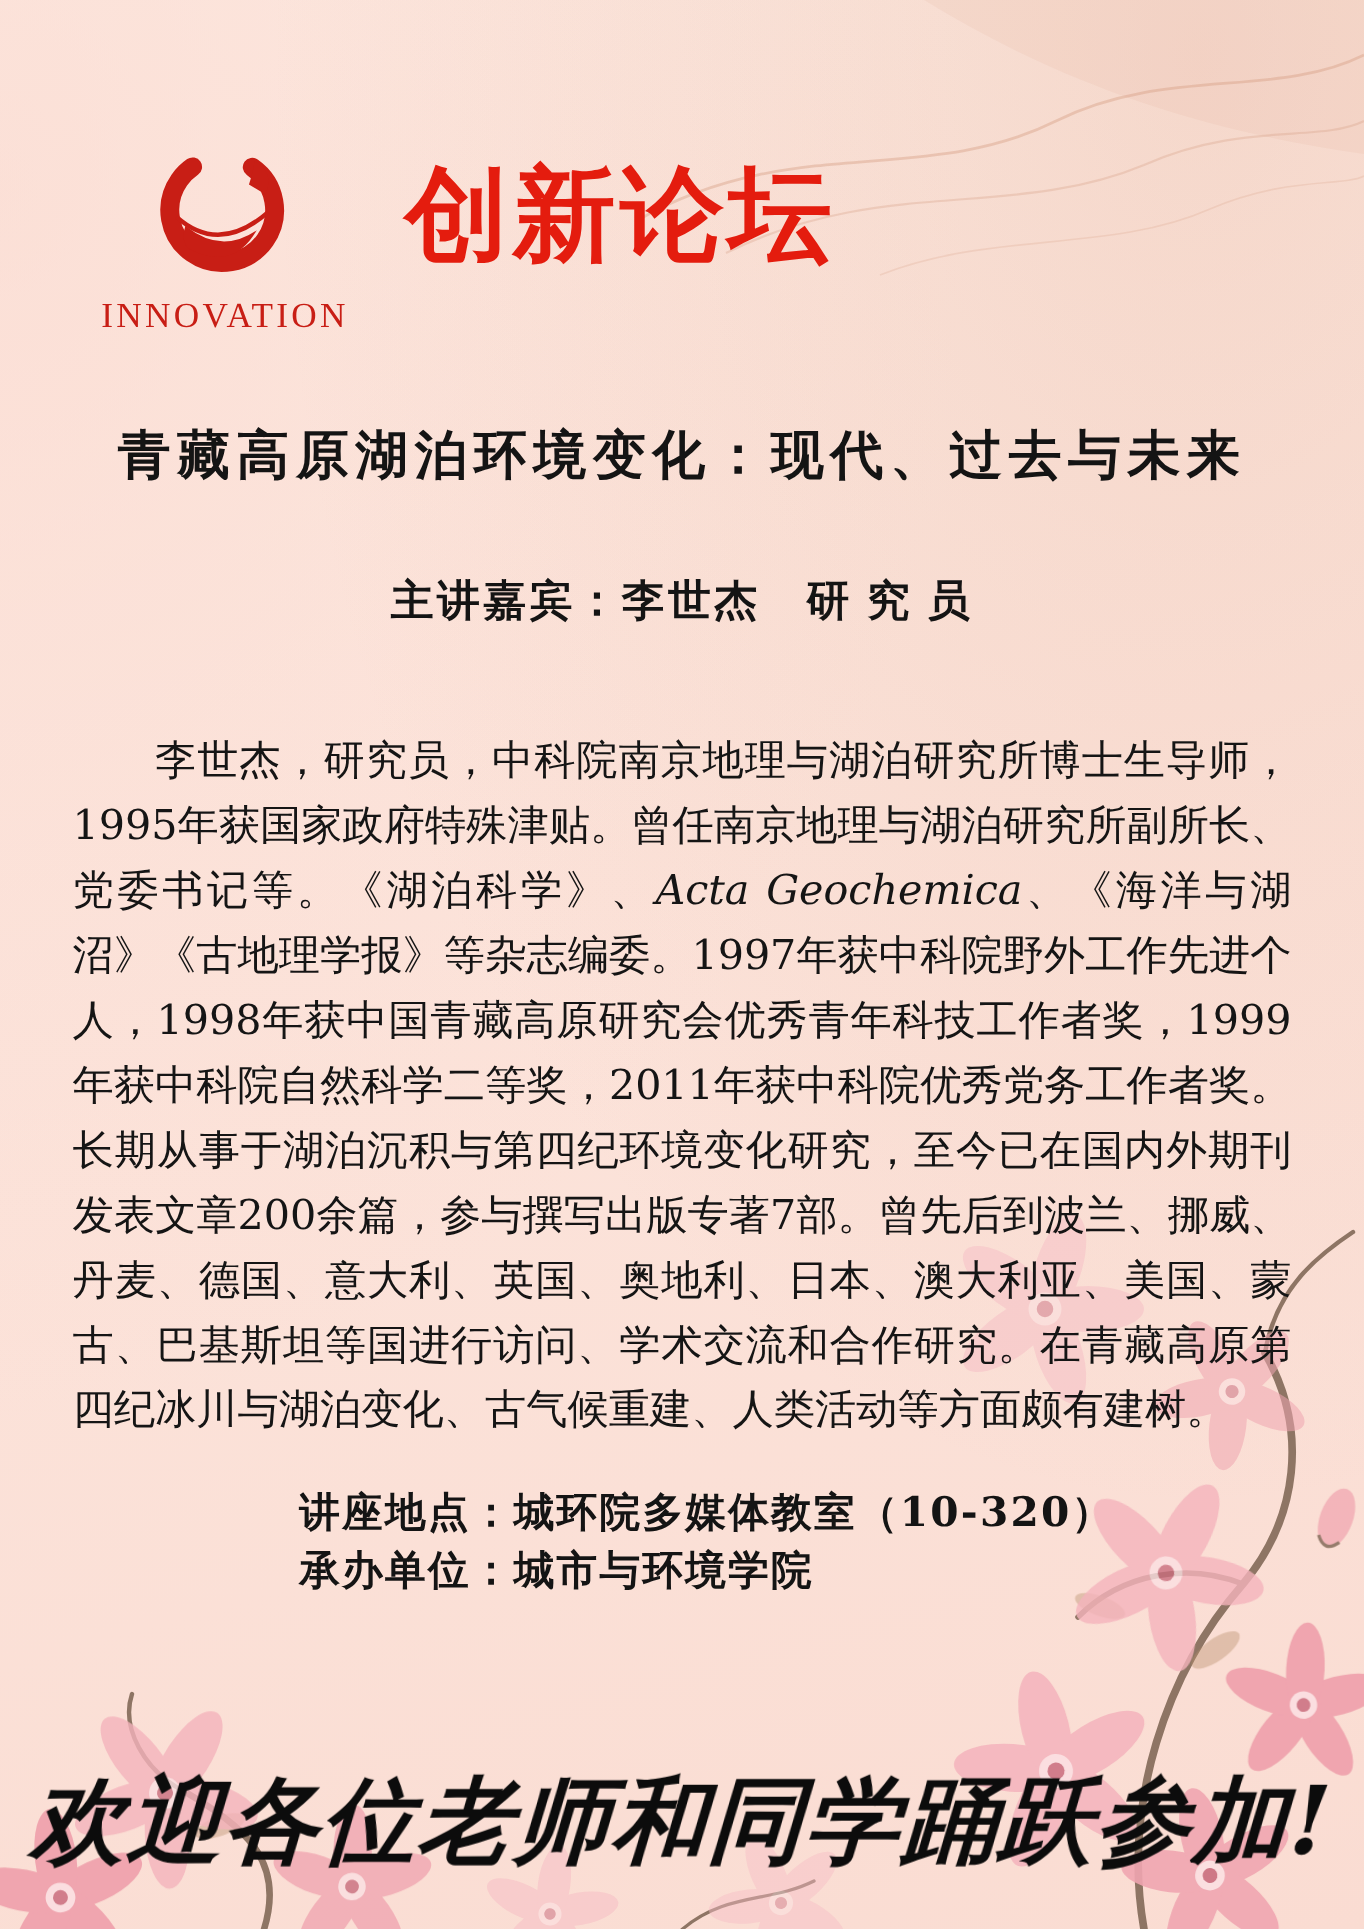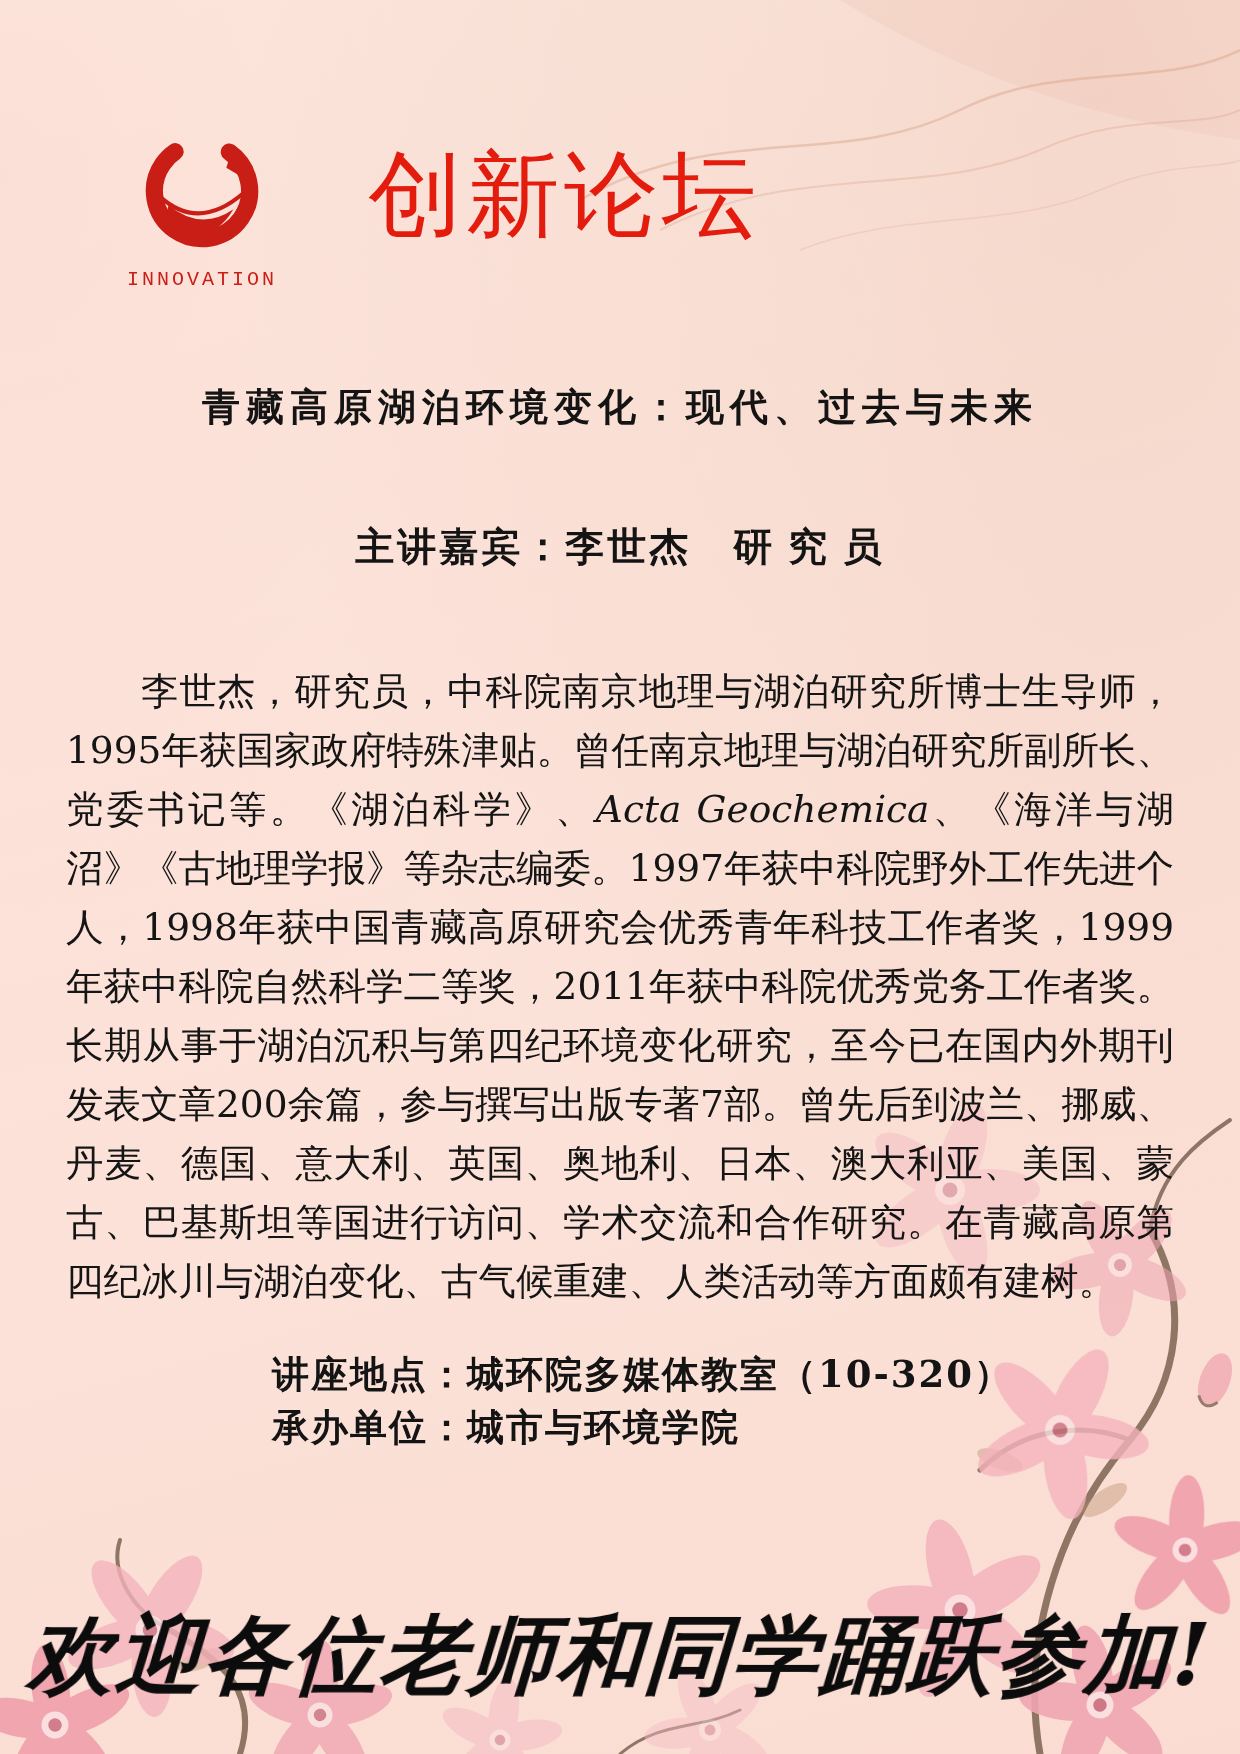--- a/index.html
+++ b/index.html
@@ -12,28 +12,28 @@
       linear-gradient(165deg,#fdece4 0%,#fce4db 45%,#fadcd2 100%);
   }
   .decor{position:absolute;pointer-events:none;}
   .mountains{top:0;right:0;z-index:0;}
   .flowers{left:0;top:1000px;z-index:0;}
   .content{position:relative;z-index:2;}
 
   
   .logo{position:absolute;left:92px;top:112px;width:220px;text-align:center;}
   .logo-mark{width:152px;height:152px;display:block;margin:0 auto;}
-  .logo-text{margin-top:4px;color:#c81e15;font-size:20px;letter-spacing:3px;font-family:Liberation Mono, monospace;}
+  .logo-text{margin-top:4px;color:#c81e15;font-size:32px;letter-spacing:3px;font-family:Liberation Serif, serif;}
   .forum-row{position:absolute;left:368px;top:132px;display:flex;align-items:baseline;white-space:nowrap;}
-  .forum-title{font-family:"Liberation Sans",sans-serif;font-weight:400;font-size:94px;color:#e41c0e;letter-spacing:4px;}
+  .forum-title{font-family:"Liberation Sans",sans-serif;font-weight:700;font-size:94px;color:#e41c0e;letter-spacing:4px;}
   .lecture-number{font-family:"DejaVu Serif",serif;font-weight:700;font-size:55px;color:#e41c0e;margin-left:36px;letter-spacing:2px;}
 
   
   .lecture-title{position:absolute;top:382px;left:0;width:100%;margin:0;text-align:center;
-    font-size:38px;font-weight:700;color:#141414;letter-spacing:6px;}
+    font-size:48px;font-weight:700;color:#141414;letter-spacing:6px;}
 
   
   .people{position:absolute;top:518px;left:0;width:100%;text-align:center;}
   .people-inner{display:inline-block;text-align:left;}
   .people-line{font-size:39px;font-weight:700;color:#141414;line-height:57px;letter-spacing:3px;font-family:Liberation Serif, serif;}
 
   
   .bio{position:absolute;top:662px;left:66px;width:1108px;margin:0;
     font-size:37.5px;line-height:59px;color:#151515;text-align:justify;text-indent:2em;font-weight:500;}
   .bio i{font-family:"DejaVu Serif",serif;font-style:italic;}

